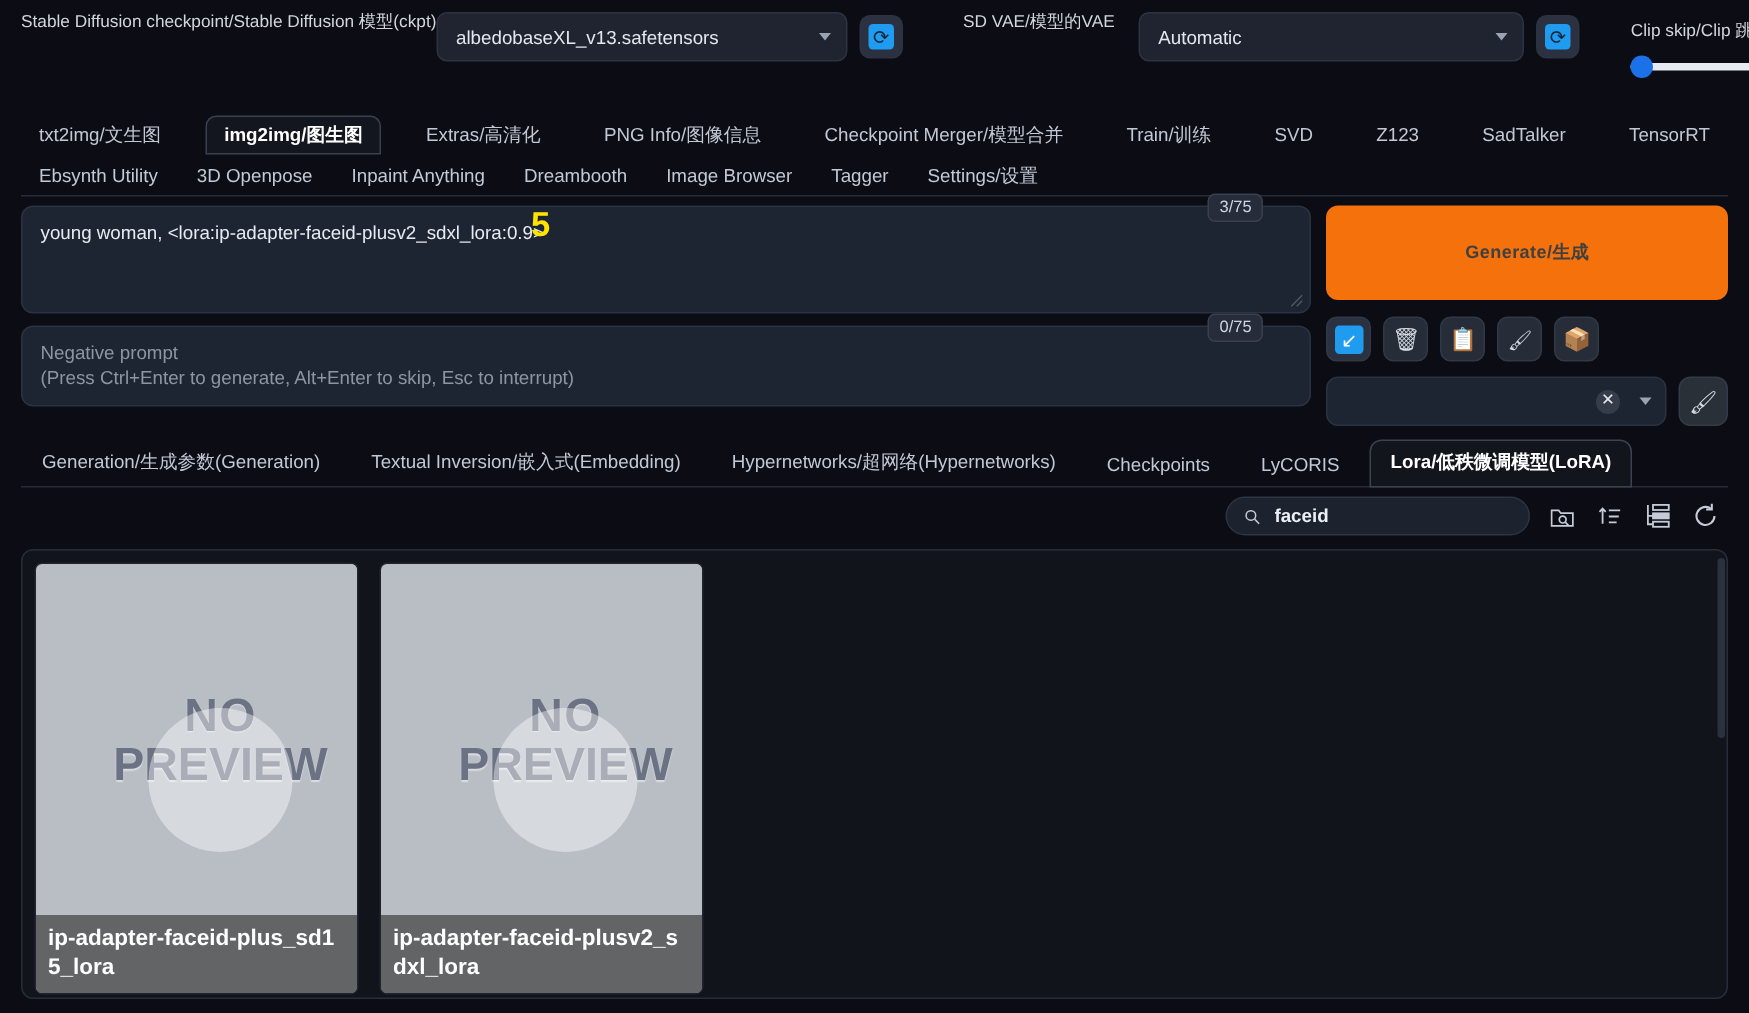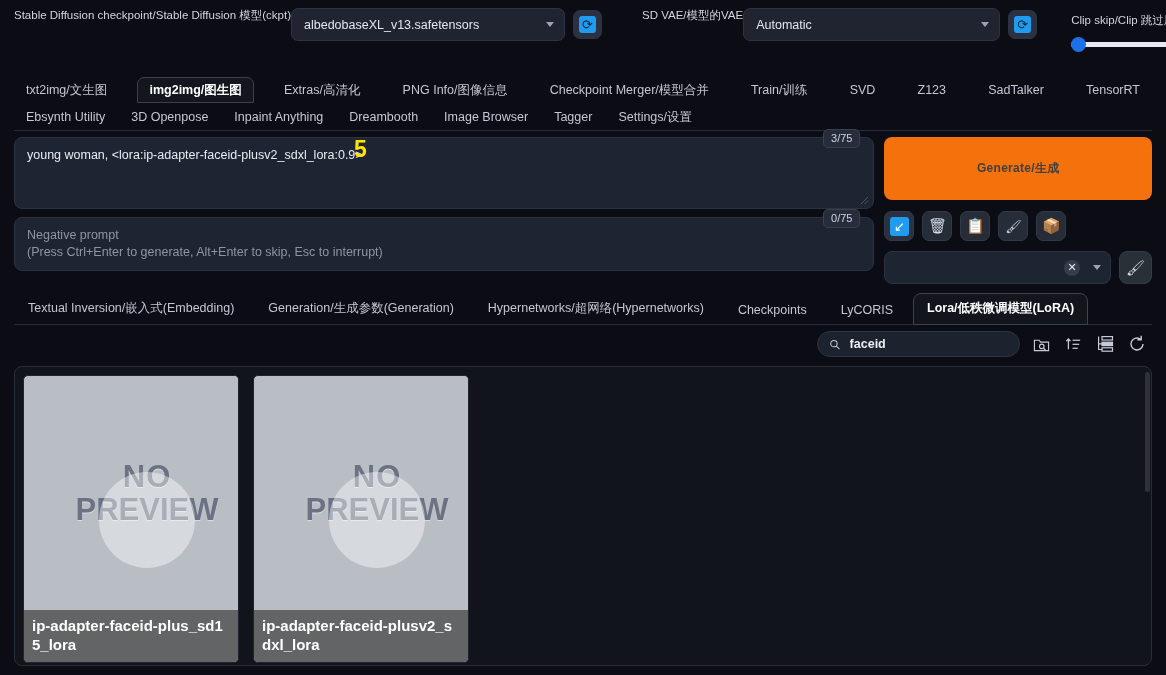--- a/index.html
+++ b/index.html
@@ -62,21 +62,21 @@
   .ta-wrap { position: relative; margin-bottom: 8px; }
   .textarea {
     width: 100%; background: #1e2532; border: 1px solid #2b3241; border-radius: 8px;
     padding: 9px 12px; color: #e8ebf1; font-size: 12.5px; line-height: 17px;
     font-family: "Liberation Sans", sans-serif; resize: none; display: block;
   }
   .ta-prompt { height: 72px; }
   .ta-neg { height: 54px; }
   .ta-neg .ph { color: #8d95a3; }
   .token-badge {
-    position: absolute; top: -8px; right: 14px; background: #262c3a; border: 1px solid #39414f;
+    position: absolute; top: -8px; right: 32px; background: #262c3a; border: 1px solid #39414f;
     border-radius: 5px; font-size: 11px; color: #cfd5de; padding: 1px 7px; line-height: 15px; z-index: 3;
   }
   .resize-grip { position: absolute; right: 5px; bottom: 4px; width: 9px; height: 9px; opacity: .45; }
   .marker-5 { position: absolute; left: 340px; top: 1px; color: #ffe400; font-size: 23px;
               font-weight: bold; line-height: 23px; z-index: 5; }
 
   
   .prompt-right { width: 268px; }
   .generate-btn {
     width: 100%; height: 63px; background: #f4710b; border: none; border-radius: 8px;
@@ -149,21 +149,21 @@
       <div class="dropdown dd-checkpoint">
         <span>albedobaseXL_v13.safetensors</span>
         <span class="caret"></span>
       </div>
       <div class="icon-btn blue-refresh">
         <span class="refresh-glyph">⟳</span>
       </div>
     </div>
   </div>
 
-  <div class="field-group" style="margin-left:40px;">
+  <div class="field-group" style="margin-left:40px;gap:16px;">
     <div class="field-label">SD VAE/模型的VAE</div>
     <div class="dd-row">
       <div class="dropdown dd-vae">
         <span>Automatic</span>
         <span class="caret"></span>
       </div>
       <div class="icon-btn blue-refresh">
         <span class="refresh-glyph">⟳</span>
       </div>
     </div>
@@ -256,22 +256,22 @@
       </div>
       <div class="brush-btn">
         <span>🖌</span>
       </div>
     </div>
   </div>
 </div>
 
 <div class="en-wrap">
   <div class="en-tabs">
+    <div class="en-tab">Generation/生成参数(Generation)</div>
     <div class="en-tab">Textual Inversion/嵌入式(Embedding)</div>
-    <div class="en-tab">Generation/生成参数(Generation)</div>
     <div class="en-tab">Hypernetworks/超网络(Hypernetworks)</div>
     <div class="en-tab">Checkpoints</div>
     <div class="en-tab">LyCORIS</div>
     <div class="en-tab active">Lora/低秩微调模型(LoRA)</div>
   </div>
   <div class="en-underline"></div>
 
   <div class="en-search-row">
     <div class="search-box">
       <svg width="13" height="13" viewBox="0 0 16 16">

